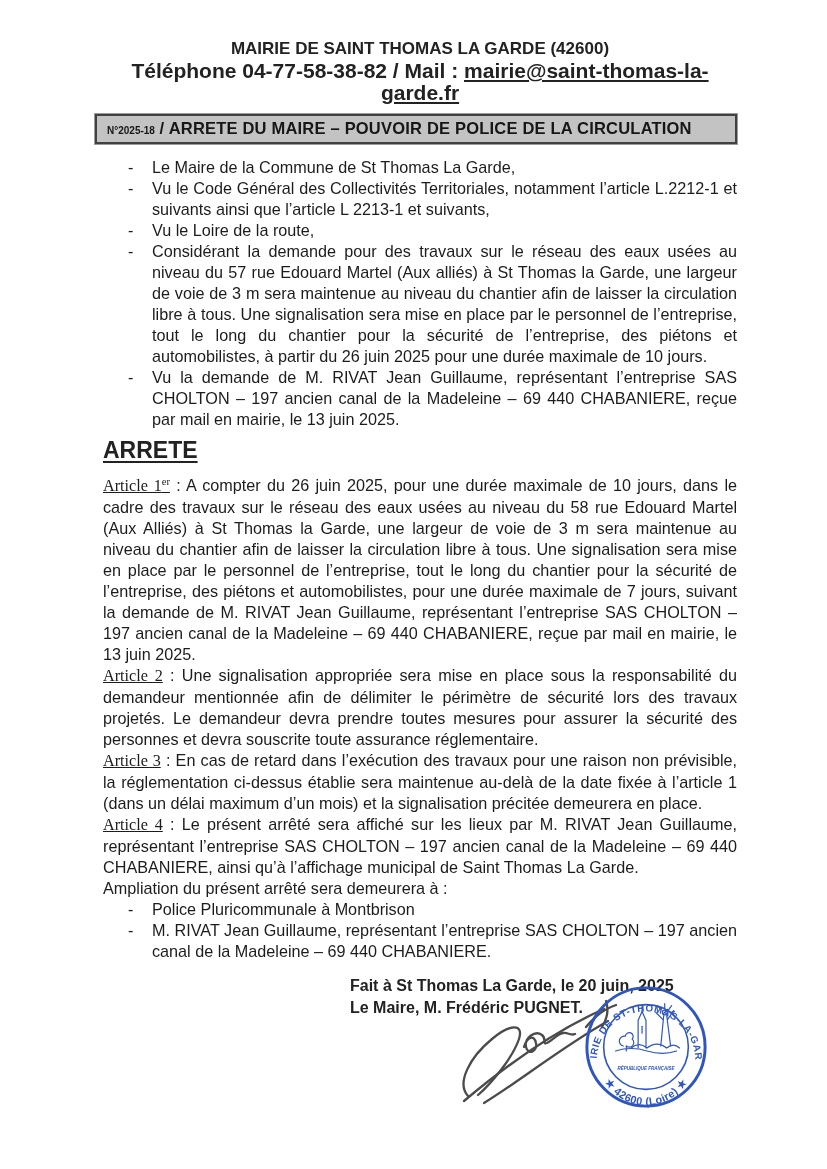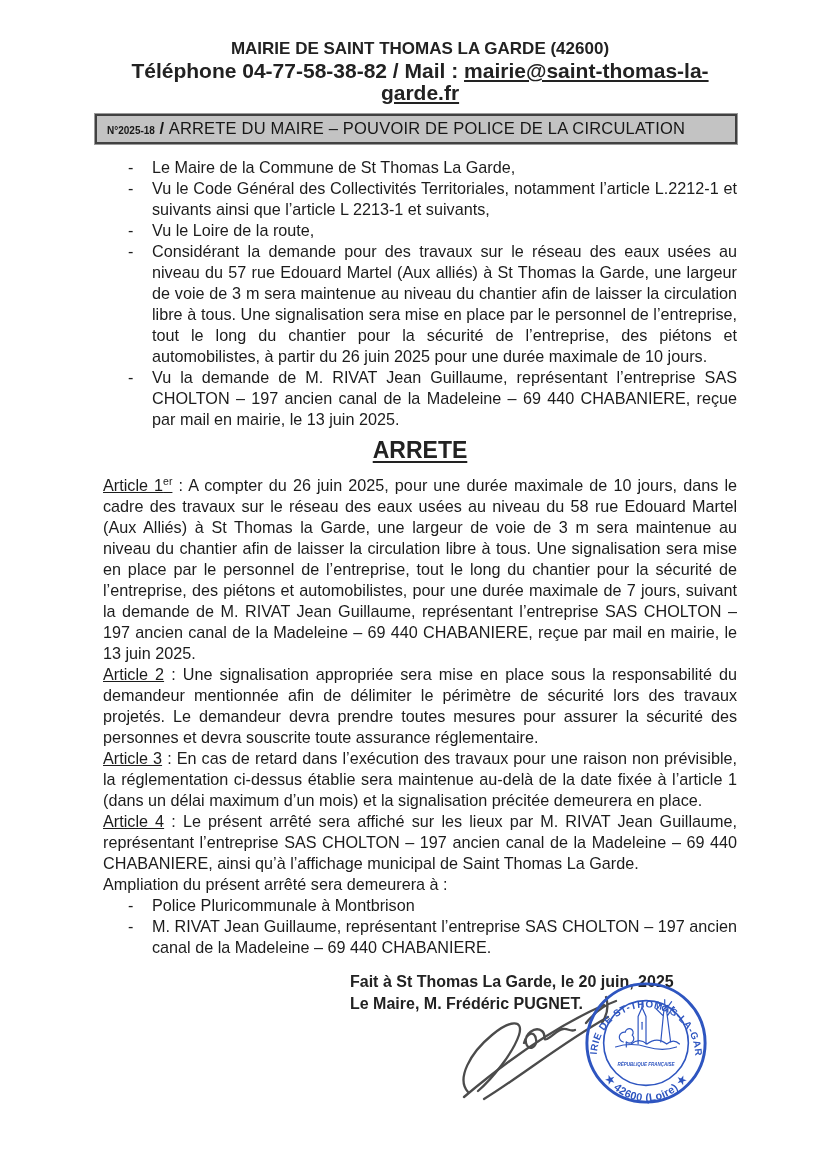--- a/index.html
+++ b/index.html
@@ -18,37 +18,37 @@
   .email { text-decoration:underline; }
 
   
   .banner {
     margin-top:10px; margin-left:-8px; width:642px; box-sizing:border-box;
     background:#c3c3c3; border:2px solid #414141; box-shadow:0 0 0 1px #9a9a9a;
     padding:3px 10px 4px; white-space:nowrap; color:#161616;
   }
   .banner-number { font-size:10px; font-weight:bold; }
   .banner-sep { font-size:16.5px; font-weight:bold; }
-  .banner-title { font-size:16.5px; font-weight:normal; letter-spacing:.2px; }
+  .banner-title { font-size:16.5px; font-weight:bold; letter-spacing:.2px; }
 
   
   .preamble { list-style:none; margin:13px 0 0; padding:0; }
   .preamble li { display:flex; font-size:16.2px; line-height:21px; }
   .dash { flex:none; width:24px; margin-left:25px; }
   .li-text { flex:1; text-align:justify; }
 
   
   .decree-heading {
-    margin:7px 0 11px; text-align:center; font-size:23px; font-weight:bold; color:#222;
+    margin:7px 0 11px; text-align:left; font-size:23px; font-weight:bold; color:#222;
   }
   .decree-heading span { text-decoration:underline; text-decoration-thickness:2px; text-underline-offset:3px; }
 
   
   .article { margin:0; font-size:16.2px; line-height:21px; text-align:justify; }
-  .article-label { text-decoration:underline; }
+  .article-label { text-decoration:underline;font-family:Liberation Serif, serif; }
   .article sup { font-size:10.5px; line-height:0; }
   .amp-intro { margin:0; font-size:16.2px; line-height:21px; }
   .amp-list { list-style:none; margin:0; padding:0; }
   .amp-list li { display:flex; font-size:16.2px; line-height:21px; }
 
   
   .closing { position:relative; margin-top:13px; margin-left:247px; width:387px; height:168px;
              font-size:16px; font-weight:bold; line-height:22px; color:#222; }
   .signature { position:absolute; left:108px; top:20px; width:172px; height:118px; }
   .stamp { position:absolute; left:230px; top:6px; width:132px; height:132px; }

